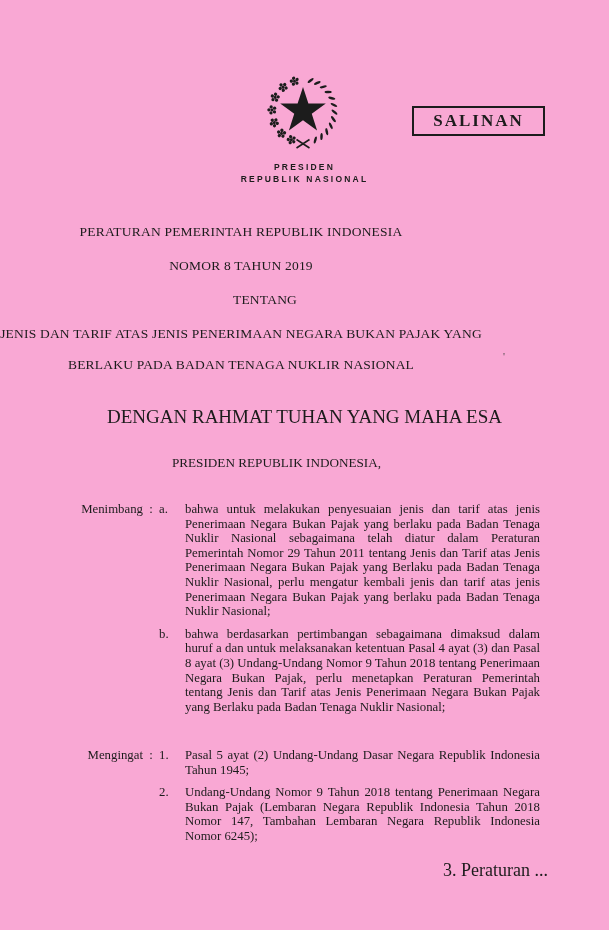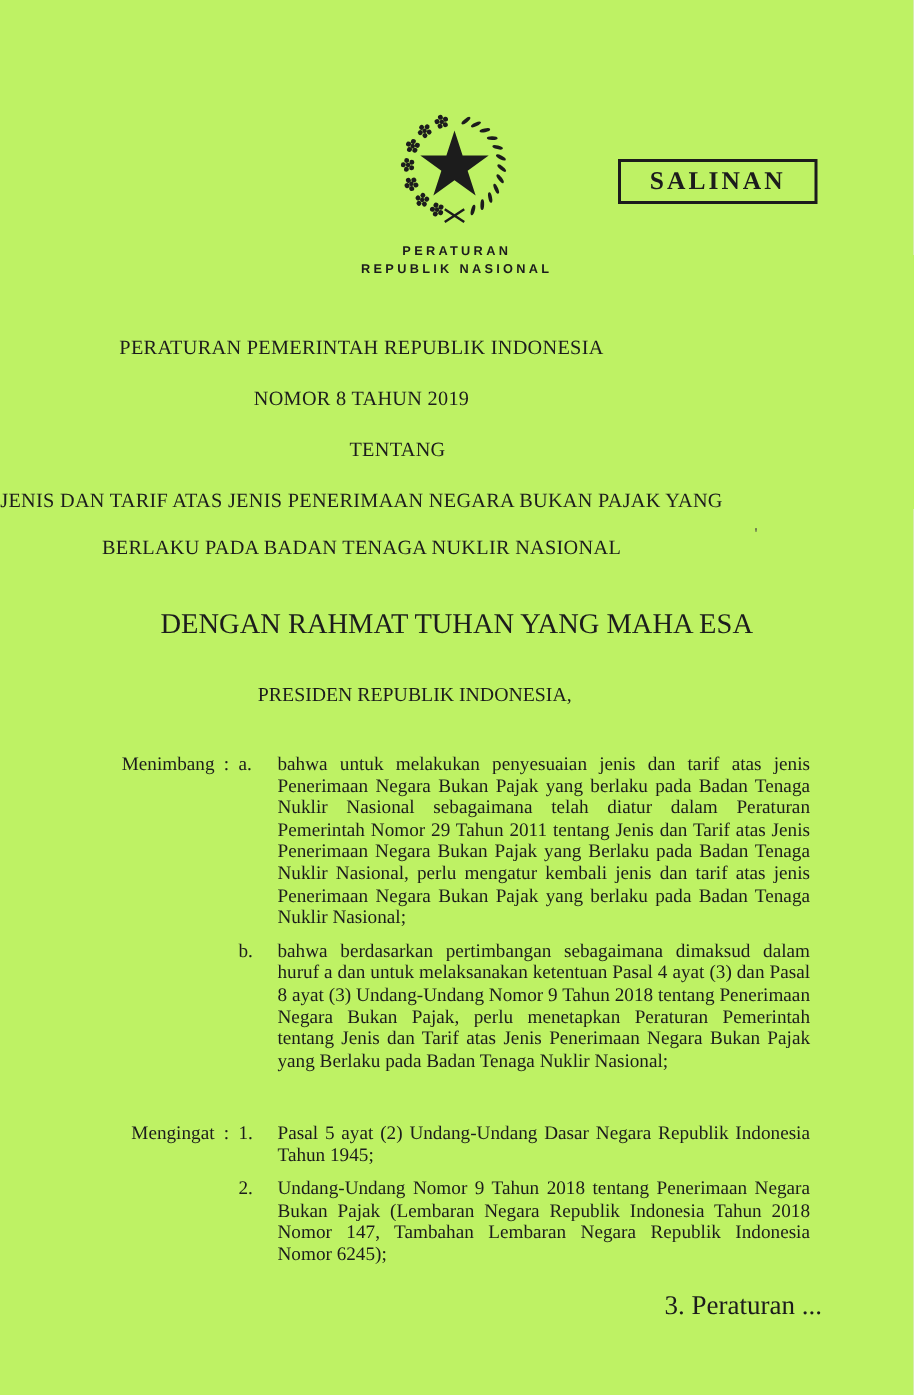--- a/index.html
+++ b/index.html
@@ -1,21 +1,21 @@
 <!DOCTYPE html>
 <html><head>
 <meta charset="utf-8">
 <style>
   * { margin: 0; padding: 0; box-sizing: border-box; }
   html, body { background: #e8e8e8; }
   .page {
     position: relative;
     width: 609px; height: 930px;
     margin: 0 auto;
-    background: #bef264;
+    background: #f9a8d4;
     color: #1c1c1c;
     font-family: "Liberation Serif", "DejaVu Serif", serif;
     overflow: hidden;
   }
 
   
   .emblem { position: absolute; left: 262px; top: 72px; }
 
   
   .stamp {
@@ -115,21 +115,21 @@
 
       <path d="M33.5 76 L46.5 67.5 M33.5 67.5 L46.5 76" stroke="#1c1c1c" stroke-width="1.6" fill="none"></path>
     </g>
   </svg>
 
   <div class="stamp">
     <span>SALINAN</span>
   </div>
 
   <div class="letterhead">
-    <div>PERATURAN</div>
+    <div>PRESIDEN</div>
     <div>REPUBLIK NASIONAL</div>
   </div>
 
   <div class="title-line t1">PERATURAN PEMERINTAH REPUBLIK INDONESIA</div>
   <div class="title-line t2">NOMOR 8 TAHUN 2019</div>
   <div class="title-line t3">TENTANG</div>
   <div class="title-line t4">JENIS DAN TARIF ATAS JENIS PENERIMAAN NEGARA BUKAN PAJAK YANG</div>
   <div class="title-line t5">BERLAKU PADA BADAN TENAGA NUKLIR NASIONAL</div>
   <span class="stray">'</span>
 

